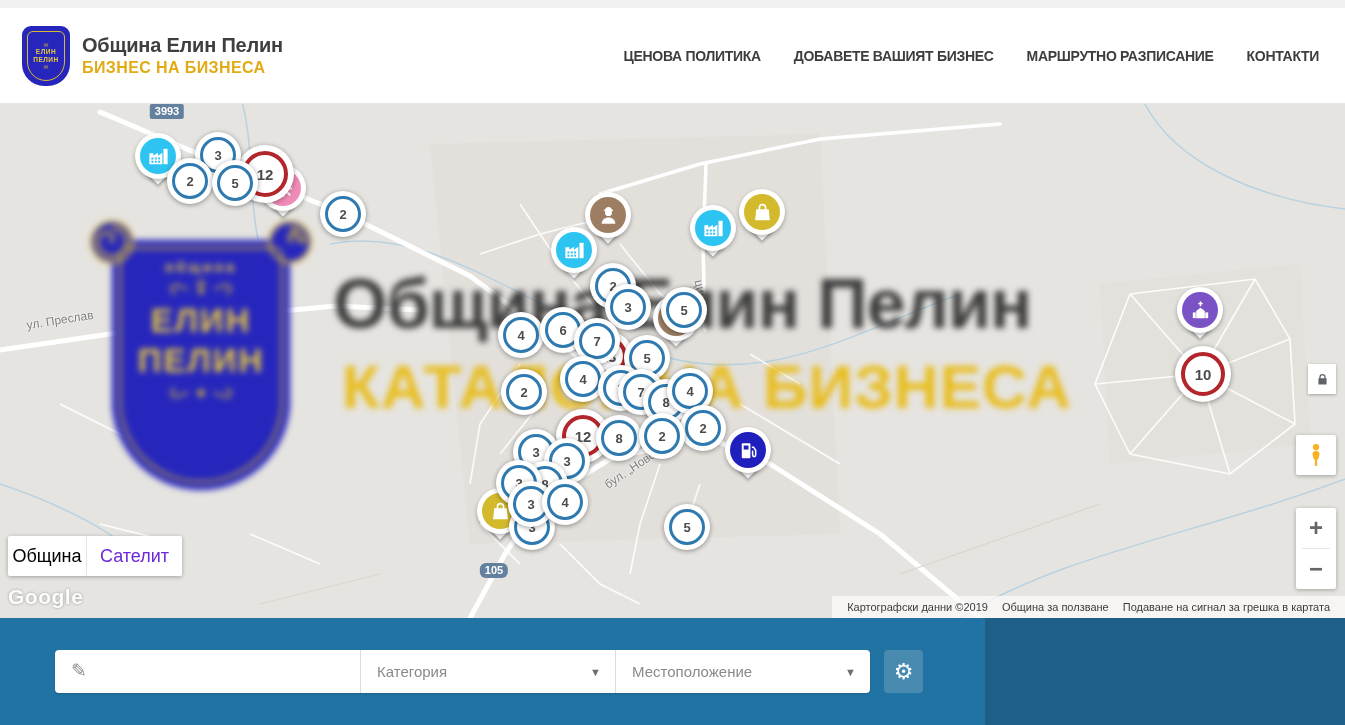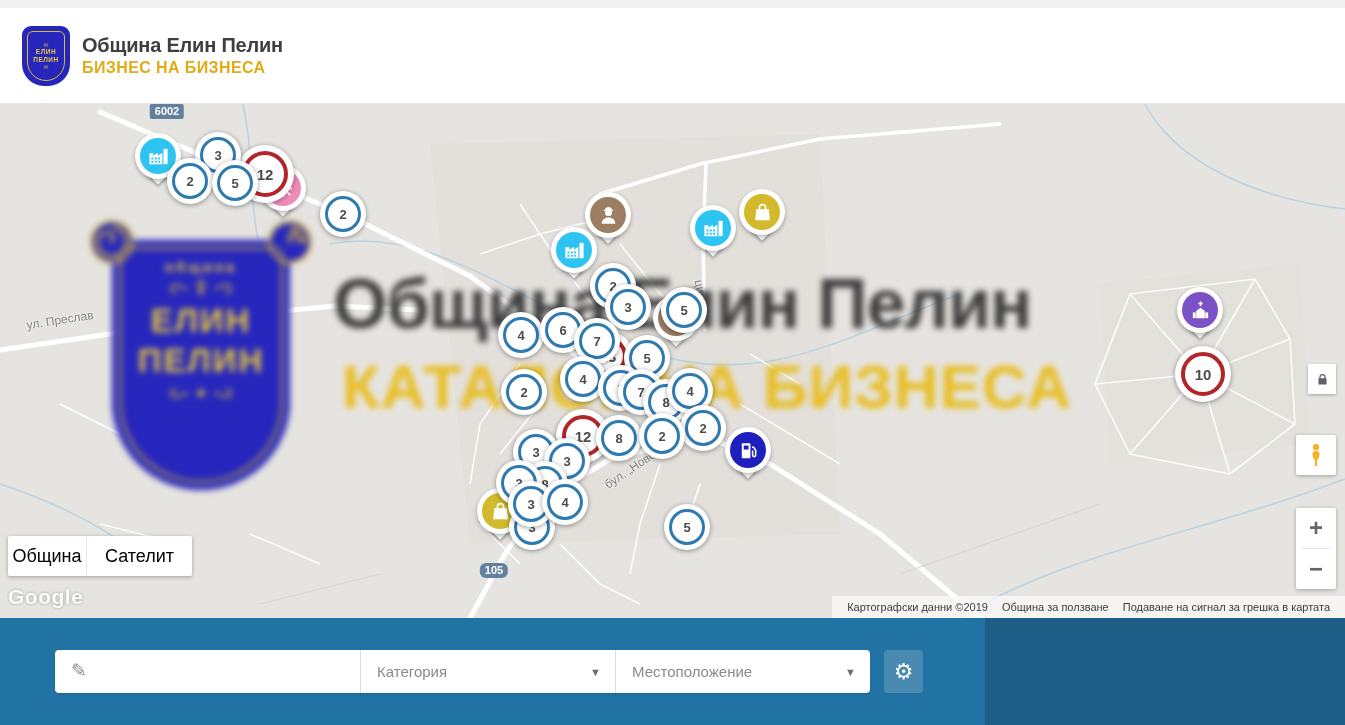--- a/index.html
+++ b/index.html
@@ -45,21 +45,21 @@
   .pin .tail { position:absolute; left:50%; top:31px; width:17px; height:17px; background:#fff; transform:translateX(-50%) rotate(45deg); box-shadow:2px 2px 3px rgba(0,0,0,.25); }
   .pin .circ { position:absolute; left:50%; top:0; transform:translateX(-50%); width:46px; height:46px; background:#fff; border-radius:50%; box-shadow:0 2px 4px rgba(0,0,0,.3); }
   .pin .inner { position:absolute; inset:5px; border-radius:50%; display:flex; align-items:center; justify-content:center; }
   .pin .inner svg { width:23px; height:23px; }
 
   
   .ctl { position:absolute; z-index:5; }
   .maptype { left:8px; top:432px; display:flex; box-shadow:0 1px 4px rgba(0,0,0,.3); border-radius:2px; overflow:hidden; }
   .maptype .mt { height:40px; background:#fff; display:flex; align-items:center; justify-content:center; font-size:18px; cursor:pointer; }
   .maptype .mt.map { width:78px; color:#000; font-weight:500; }
-  .maptype .mt.sat { width:106px; color:#000000; border-left:1px solid #e6e6e6; }
+  .maptype .mt.sat { width:96px; color:#6d28d9; border-left:1px solid #e6e6e6; }
   .glogo { left:8px; top:481px; font-size:21px; font-weight:bold; color:#fff; letter-spacing:.5px; opacity:.9; text-shadow:0 0 3px rgba(90,90,90,.6); cursor:pointer; }
   .attrib { right:0; top:492px; height:22px; background:rgba(250,250,250,.78); display:flex; align-items:center; gap:0; padding:0 8px; font-size:11px; color:#3c3c3c; }
   .attrib span { padding:0 7px; white-space:nowrap; }
   .attrib .lnk { cursor:pointer; }
   .lockbtn { left:1308px; top:260px; width:28px; height:30px; background:#fff; box-shadow:0 1px 3px rgba(0,0,0,.3); display:flex; align-items:center; justify-content:center; cursor:pointer; }
   .pegman { left:1296px; top:331px; width:40px; height:40px; background:#fff; border-radius:2px; box-shadow:0 1px 4px rgba(0,0,0,.3); display:flex; align-items:center; justify-content:center; cursor:pointer; }
   .zoomctl { left:1296px; top:404px; width:40px; height:81px; background:#fff; border-radius:2px; box-shadow:0 1px 4px rgba(0,0,0,.3); display:flex; flex-direction:column; }
   .zoomctl .zb { flex:1; display:flex; align-items:center; justify-content:center; font-size:24px; color:#666; cursor:pointer; font-weight:bold; }
   .zoomctl .zdiv { height:1px; background:#e6e6e6; margin:0 6px; }
 
@@ -92,20 +92,26 @@
       <div class="orn">∞</div>
       <div class="nm">ЕЛИН</div>
       <div class="nm">ПЕЛИН</div>
       <div class="orn">∞</div>
     </div>
     <div class="brand-text">
       <div class="t1">Община Елин Пелин</div>
       <div class="t2">БИЗНЕС НА БИЗНЕСА</div>
     </div>
   </div>
+  <nav class="nav">
+    <a>ЦЕНОВА ПОЛИТИКА</a>
+    <a>ДОБАВЕТЕ ВАШИЯТ БИЗНЕС</a>
+    <a>МАРШРУТНО РАЗПИСАНИЕ</a>
+    <a>КОНТАКТИ</a>
+  </nav>
 </div>
 
 <div class="map">
   <svg class="roads" width="1345" height="514" viewBox="0 0 1345 514">
 
     <polygon points="430,40 820,30 840,430 470,440" fill="#e0ddd8" opacity="0.55"></polygon>
     <polygon points="1100,180 1300,160 1310,340 1110,360" fill="#e0ddd8" opacity="0.5"></polygon>
 
     <g stroke="#b7d2e0" stroke-width="1.5" fill="none">
       <path d="M330,140 C430,120 520,200 640,245 C760,290 850,230 960,190"></path>
@@ -148,21 +154,21 @@
     <g stroke="#d8d5cf" stroke-width="1.2" fill="none">
       <path d="M900,470 L1100,400"></path>
       <path d="M260,500 L380,470"></path>
     </g>
   </svg>
 
   <div class="lbl-layer">
       <div class="street-label" style="left: 60px; top: 216px; transform: translate(-50%, -50%) rotate(-9deg);">ул. Преслав</div>
       <div class="street-label" style="left: 638px; top: 360px; transform: translate(-50%, -50%) rotate(-34deg);">бул. „Новосел</div>
       <div class="street-label" style="left: 701px; top: 188px; transform: translate(-50%, -50%) rotate(78deg);">ции"</div>
-      <div class="road-shield" style="left: 167px; top: 0px;">6002</div>
+      <div class="road-shield" style="left: 167px; top: 0px;">3993</div>
       <div class="road-shield" style="left: 494px; top: 459px; border-radius: 6px;">105</div>
     </div>
 
   <div class="watermark">
     <div class="wm-shield">
       <svg class="wm-curl" style="left:-24px" viewBox="0 0 40 40">
           <circle cx="20" cy="20" r="17" fill="#2626bd" stroke="#d9ba33" stroke-width="2"></circle>
           <path d="M20 8a12 12 0 11-12 12 8 8 0 018-8 5 5 0 015 5 3 3 0 01-3 3" stroke="#d9ba33" fill="none" stroke-width="2.2"></path>
         </svg>
       <svg class="wm-curl" style="right:-24px" viewBox="0 0 40 40">

